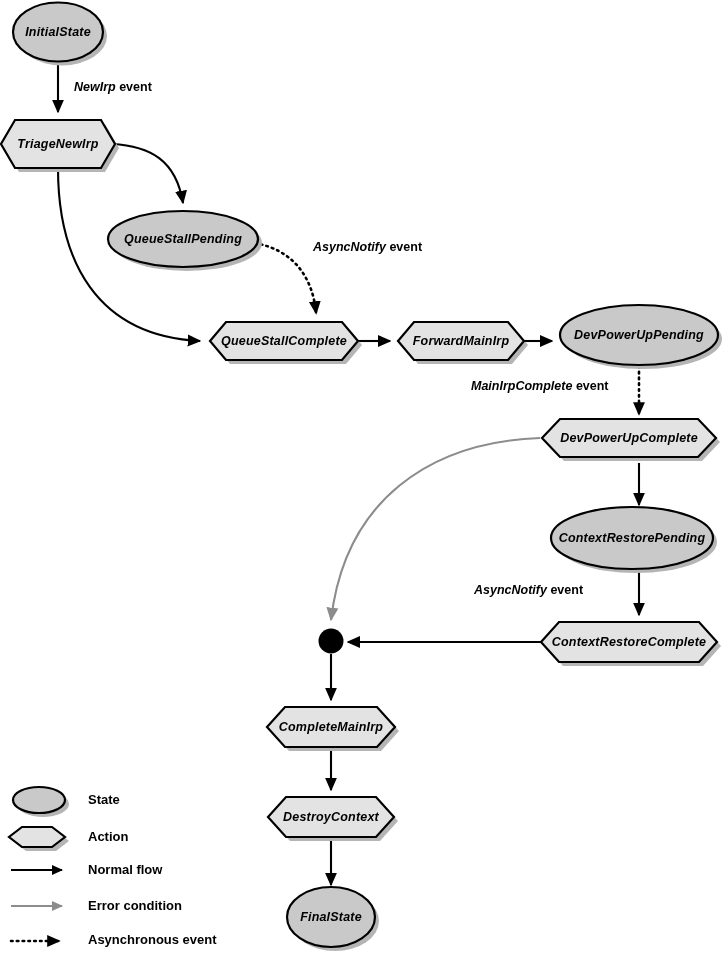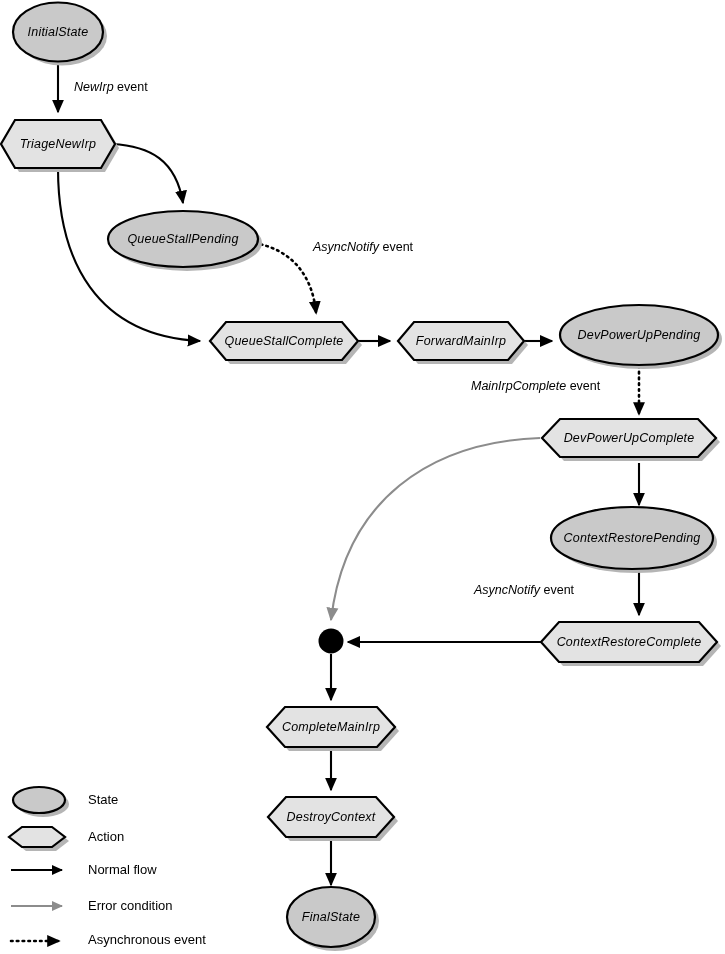--- a/index.html
+++ b/index.html
@@ -10,20 +10,21 @@
   body {
     width: 725px;
     height: 954px;
     font-family: "Liberation Sans", sans-serif;
     overflow: hidden;
   }
   #diagram-root {
     position: relative;
     width: 725px;
     height: 789px;
+    font-weight: bold;
   }
   svg#state-diagram {
     display: block;
     width: 725px;
     height: 954px;
   }
   .node-shape {
     stroke: #000000;
     stroke-width: 2.2;
   }

